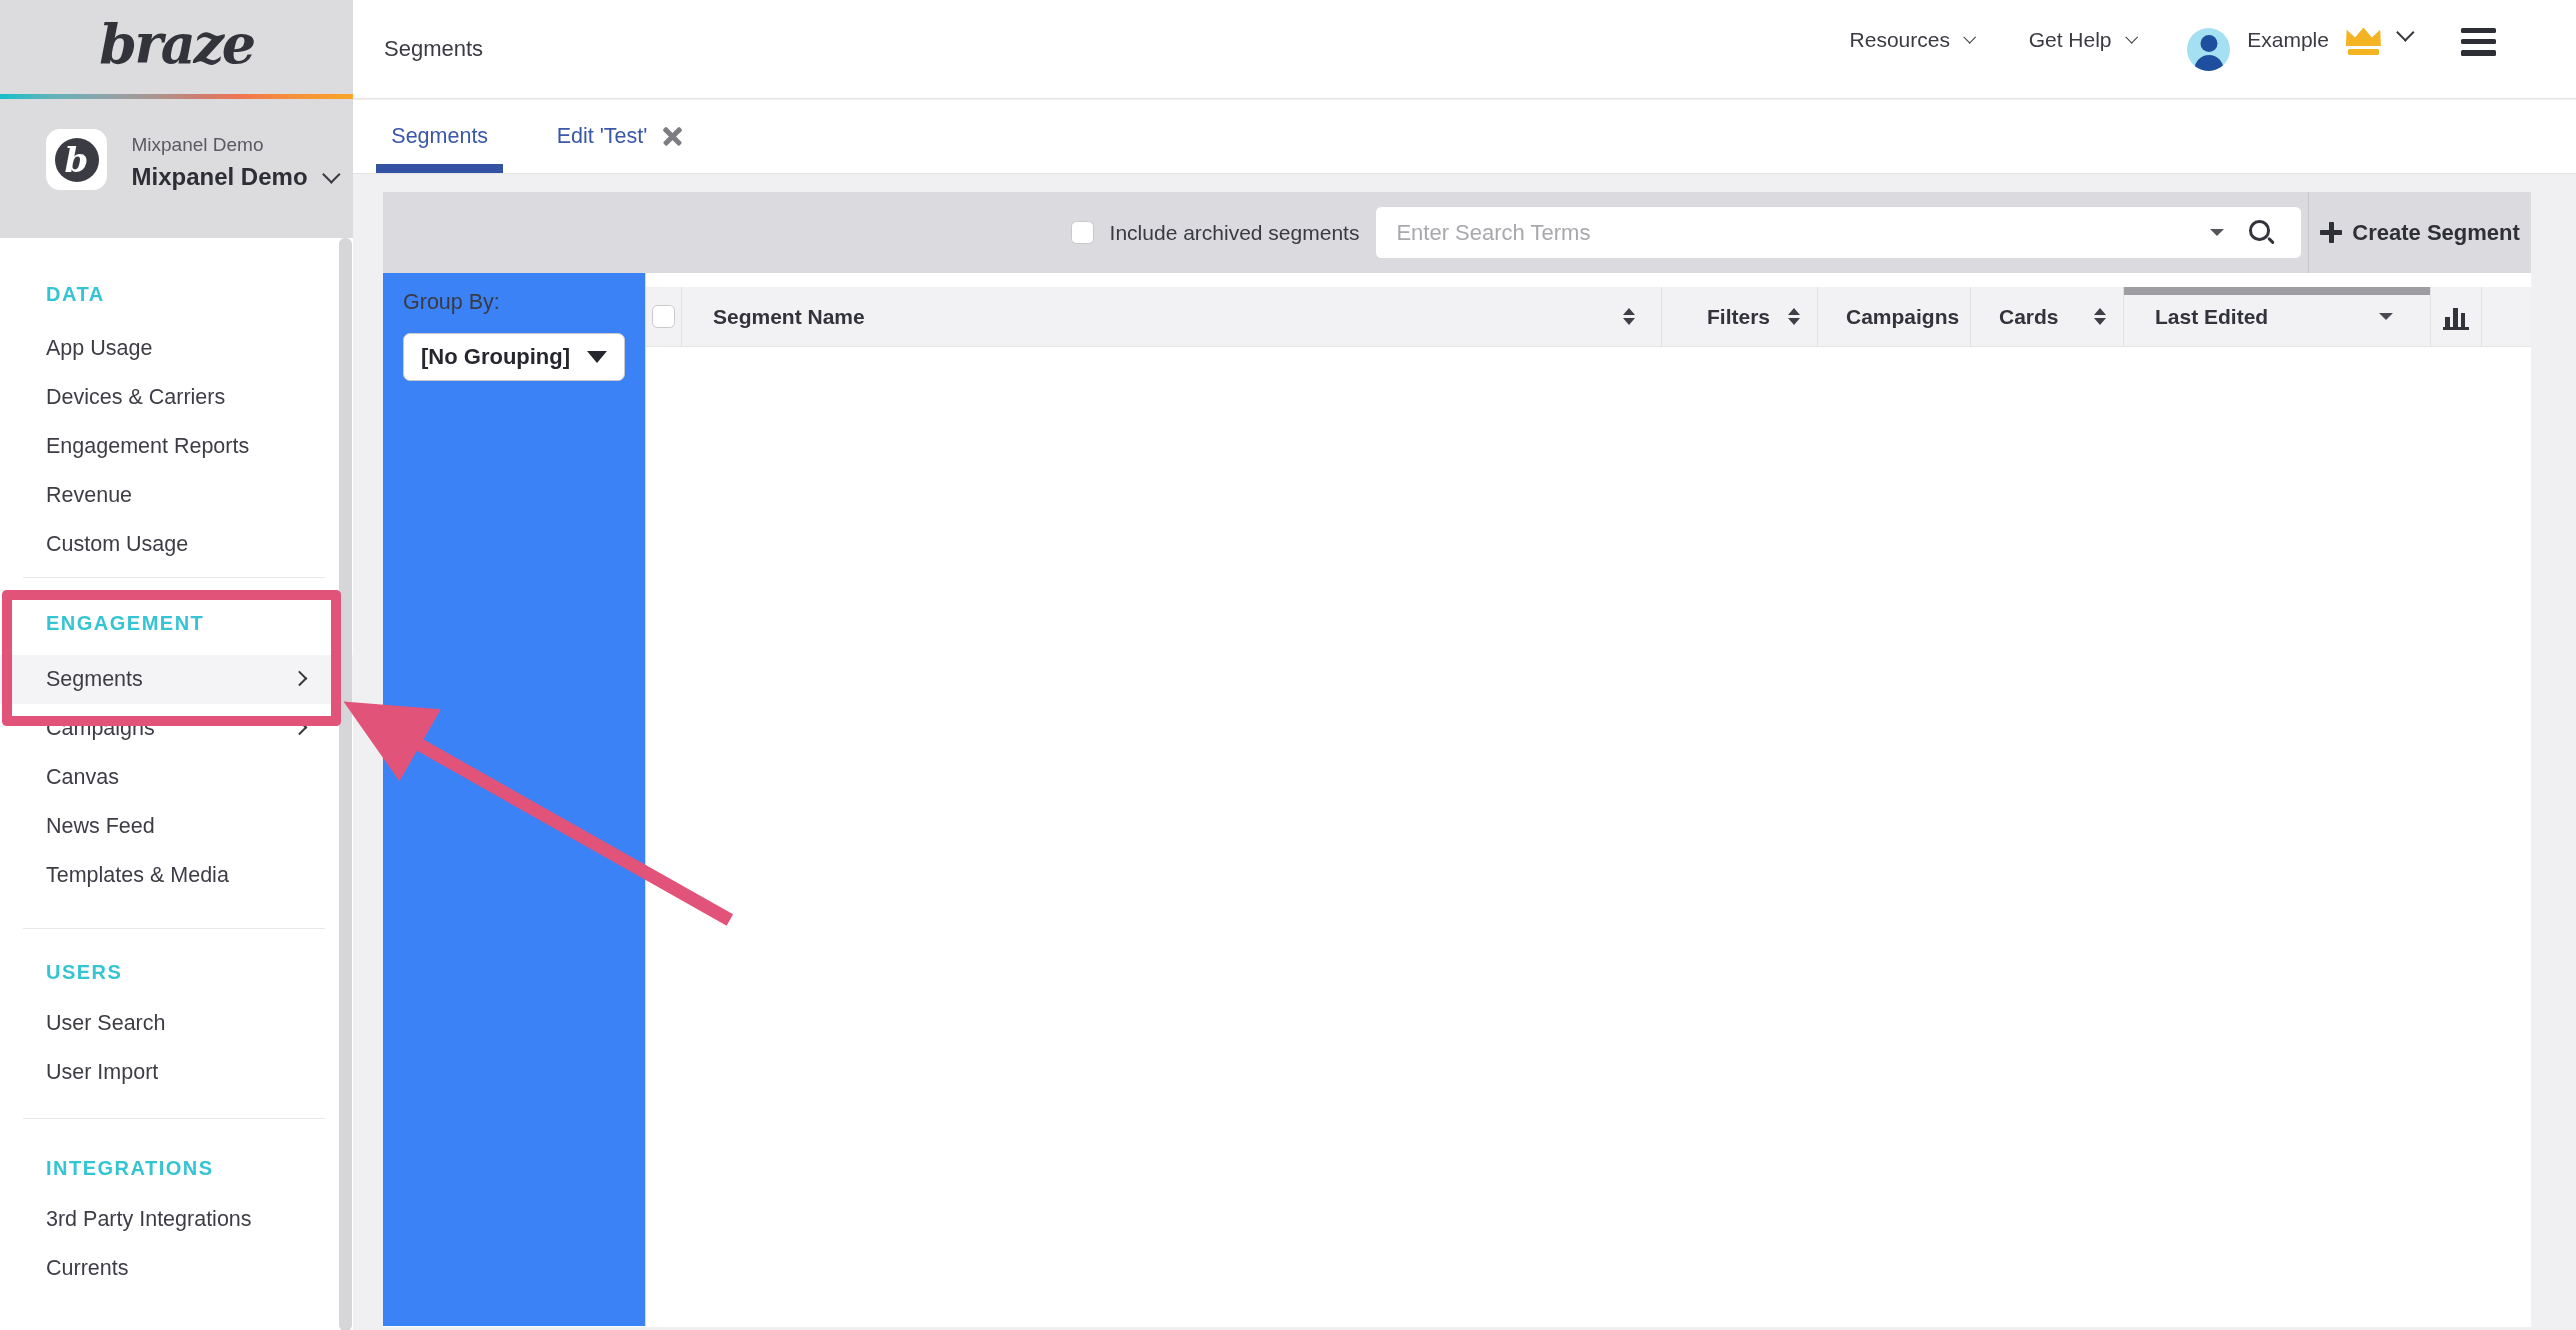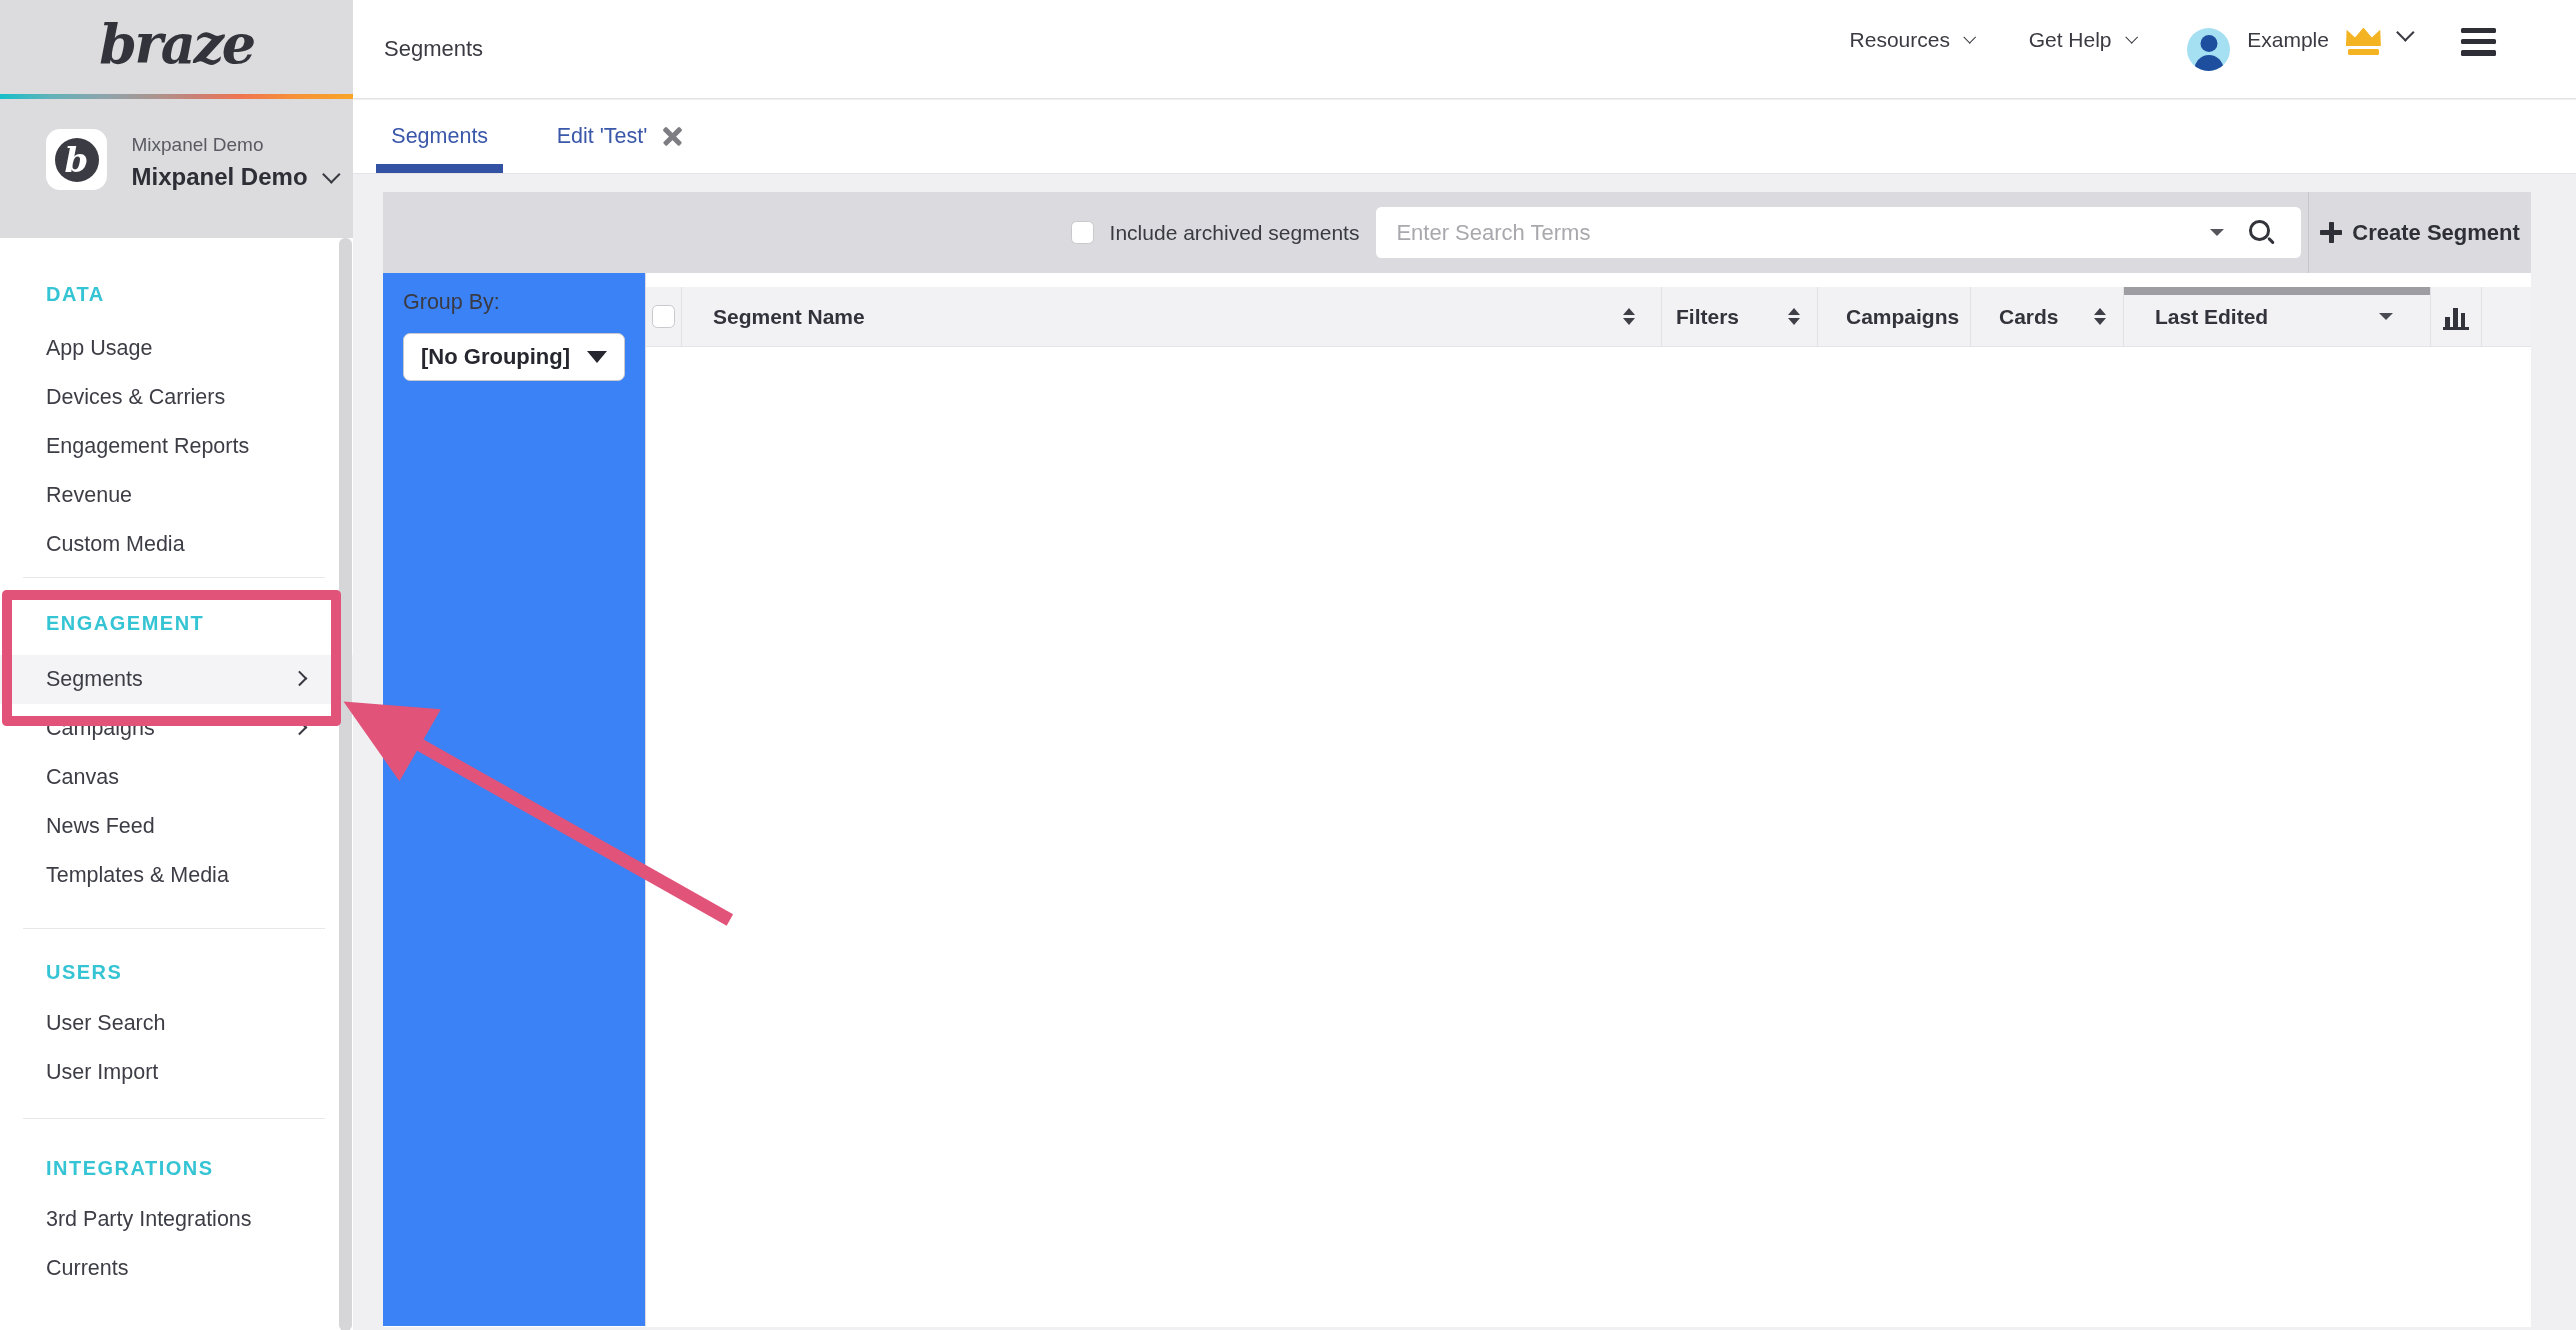--- a/index.html
+++ b/index.html
@@ -93,21 +93,21 @@
   .groupby-value{font-size:22px;font-weight:700;color:#26262e;}
   .select-caret{margin-left:auto;width:0;height:0;border-left:10.7px solid transparent;border-right:10.7px solid transparent;border-top:12.3px solid #26262e;}
 
   .tablearea{flex:1;display:flex;flex-direction:column;margin-top:14px;}
   .thead{height:59px;background:#f2f2f4;border-bottom:0.8px solid #e4e4e7;display:flex;align-items:stretch;
         font-size:21px;font-weight:600;color:#33333b;}
   .th{display:flex;align-items:center;box-sizing:border-box;}
   .th + .th{border-left:1.5px solid #e1e1e4;}
   .th-cb{width:35px;justify-content:center;}
   .th-name{flex:1;padding-left:31px;}
-  .th-filters{width:156px;padding-left:14px;}
+  .th-filters{width:156px;padding-left:45px;}
   .th-campaigns{width:153px;padding-left:28px;}
   .th-cards{width:153px;padding-left:28px;}
   .th-lastedited{width:307px;padding-left:31px;position:relative;}
   .th-lastedited::before{content:'';position:absolute;top:0;left:0;right:0;height:7.7px;background:#9e9ea2;}
   .th-chart{width:51px;justify-content:center;}
   .th-fill{width:50px;}
   .sort{display:flex;flex-direction:column;gap:3.1px;margin-left:auto;}
   .sort .up{width:0;height:0;border-left:6.1px solid transparent;border-right:6.1px solid transparent;border-bottom:7px solid #3f3f47;}
   .sort .dn{width:0;height:0;border-left:6.1px solid transparent;border-right:6.1px solid transparent;border-top:7px solid #3f3f47;}
   .sort-name{margin-right:26px;}
@@ -149,21 +149,21 @@
         </div>
       </div>
     </div>
 
     <div class="nav">
       <div class="nav-h">DATA</div>
       <div class="nav-i" style="margin-top:4.6px">App Usage</div>
       <div class="nav-i">Devices &amp; Carriers</div>
       <div class="nav-i">Engagement Reports</div>
       <div class="nav-i">Revenue</div>
-      <div class="nav-i">Custom Media</div>
+      <div class="nav-i">Custom Usage</div>
       <div class="nav-div" style="margin-top:8.4px;margin-bottom:13px"></div>
 
       <div class="nav-h" style="margin-top:21px">ENGAGEMENT</div>
       <div class="nav-i active" style="margin-top:7px">
         <span>Segments</span>
         <span class="chev-right"></span>
       </div>
       <div class="nav-i">
         <span>Campaigns</span>
         <span class="chev-right"></span>

